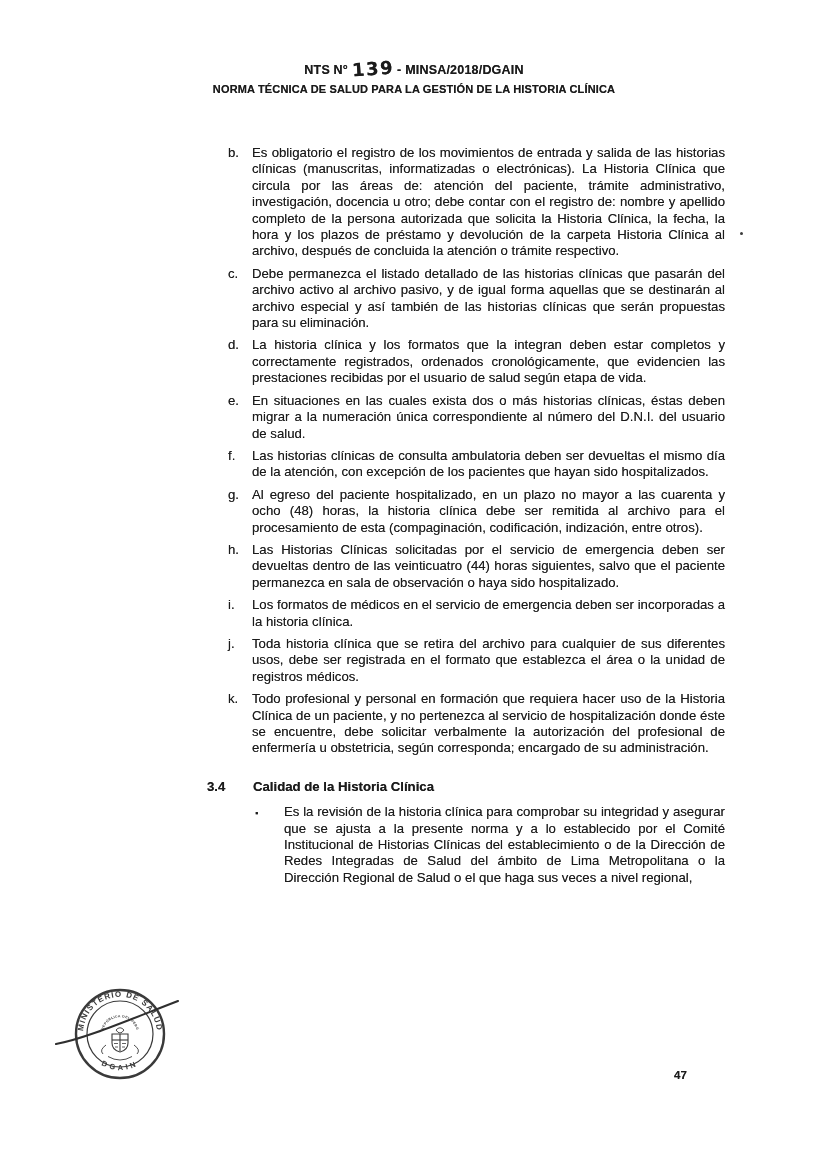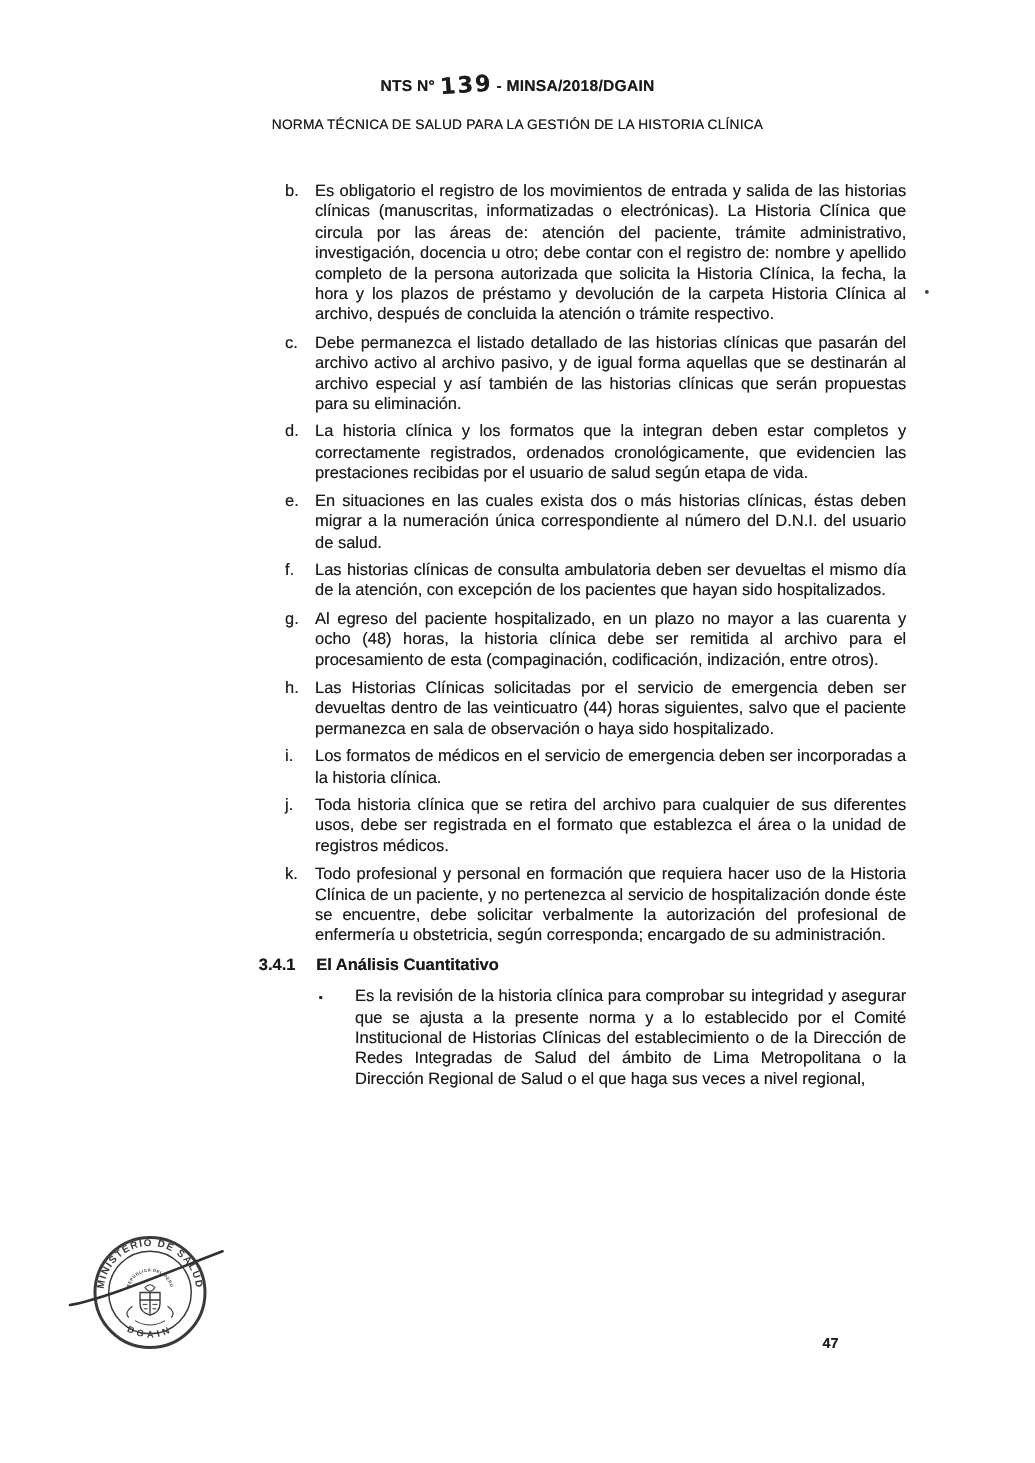--- a/index.html
+++ b/index.html
@@ -23,22 +23,22 @@
   .doc-header .hand{
     display:inline-block;
     font-family:"DejaVu Sans",sans-serif;
     font-size:18px;font-weight:bold;
     transform:rotate(-4deg);
     position:relative;top:1px;
     letter-spacing:1.5px;
     margin:0 3px 0 4px;
   }
   .doc-header .line2{
-    font-size:11px;font-weight:normal;letter-spacing:.15px;
-    margin-top:16px;
+    font-size:11px;font-weight:bold;letter-spacing:.15px;
+    margin-top:4px;
     text-shadow:0 0 .4px rgba(0,0,0,.65);
   }
   
   .content{
     position:absolute;left:228px;top:139px;width:497px;
     font-size:13.2px;line-height:16.4px;
     text-shadow:0 0 .35px rgba(0,0,0,.55);
   }
   .content p{margin:0;}
   .intro{margin-left:24px;text-align:justify;}
@@ -52,21 +52,21 @@
   .secbody{margin:7px 0 0 24px;text-align:justify;}
   .bullet{display:flex;margin-top:9px;margin-left:27px;}
   .bullet .bmark{flex:0 0 29px;font-size:9px;line-height:16.4px;padding-top:1px;}
   .bullet .txt{flex:1;text-align:justify;}
   
   .artifact-dot{
     position:absolute;left:740px;top:232px;width:3px;height:3px;
     background:#3c3c3c;border-radius:50%;
   }
   .page-number{
-    position:absolute;left:658px;top:1069px;
+    position:absolute;left:674px;top:1069px;
     font-size:11.5px;font-weight:bold;
     text-shadow:0 0 .4px rgba(0,0,0,.6);
   }
   
   .seal{position:absolute;left:50px;top:983px;}
 </style>
 </head>
 <body>
 
 <div class="page">
@@ -114,25 +114,25 @@
     </div>
     <div class="li">
       <span class="marker">j.</span>
       <span class="txt">Toda historia clínica que se retira del archivo para cualquier de sus diferentes usos, debe ser registrada en el formato que establezca el área o la unidad de registros médicos.</span>
     </div>
     <div class="li">
       <span class="marker">k.</span>
       <span class="txt">Todo profesional y personal en formación que requiera hacer uso de la Historia Clínica de un paciente, y no pertenezca al servicio de hospitalización donde éste se encuentre, debe solicitar verbalmente la autorización del profesional de enfermería u obstetricia, según corresponda; encargado de su administración.</span>
     </div>
 
+    <div class="sec">
+      <span class="secnum">3.4</span>
+      <span class="sectitle">Calidad de la Historia Clínica</span>
+    </div>
 
-    <div class="sec sub">
-      <span class="secnum">3.4.1</span>
-      <span class="sectitle">El Análisis Cuantitativo</span>
-    </div>
     <div class="bullet">
       <span class="bmark">▪</span>
       <span class="txt">Es la revisión de la historia clínica para comprobar su integridad y asegurar que se ajusta a la presente norma y a lo establecido por el Comité Institucional de Historias Clínicas del establecimiento o de la Dirección de Redes Integradas de Salud del ámbito de Lima Metropolitana o la Dirección Regional de Salud o el que haga sus veces a nivel regional,</span>
     </div>
 
   </div>
 
   <div class="artifact-dot"></div>
 
   <svg class="seal" width="140" height="104" viewBox="0 0 140 104">

